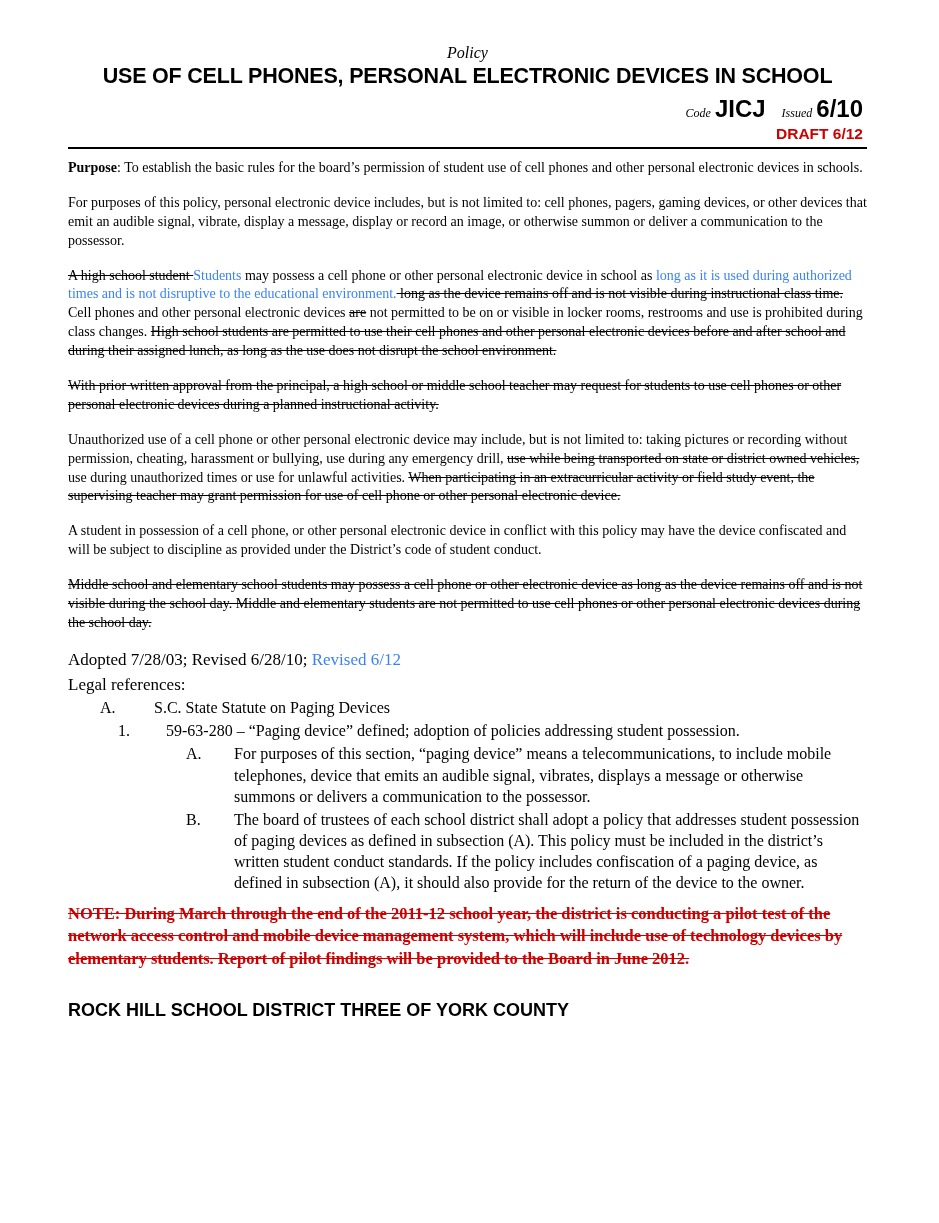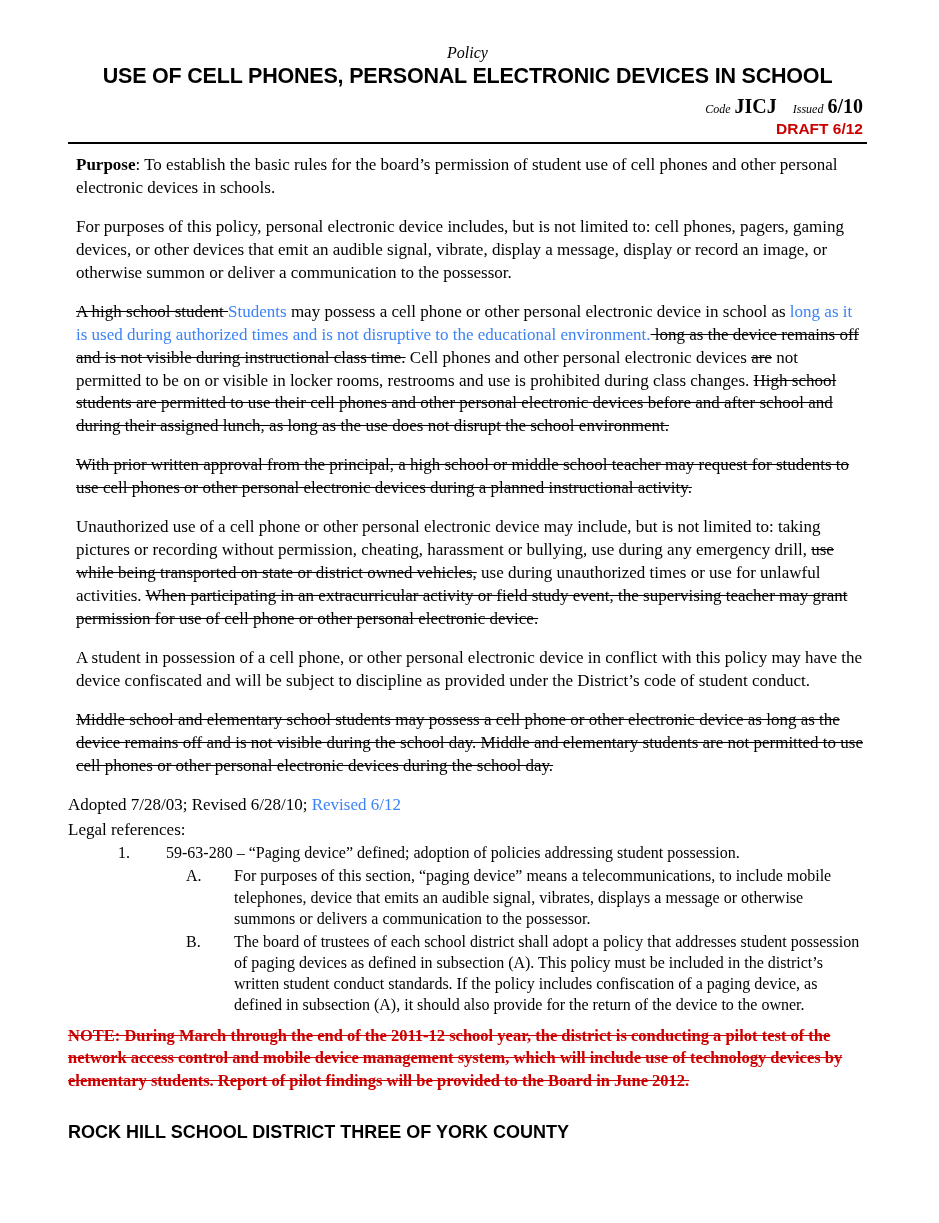--- a/index.html
+++ b/index.html
@@ -43,45 +43,45 @@
     text-align: right;
     margin: 0 0 2px 0;
     padding-right: 4px;
   }
   .code-line .lbl {
     font-family: "Liberation Serif", serif;
     font-style: italic;
     font-size: 12px;
   }
   .code-line .val {
-    font-family: Liberation Serif, serif;
+    font-family: Liberation Sans, sans-serif;
     font-weight: bold;
-    font-size: 20px;
+    font-size: 24px;
     margin-left: 4px;
     margin-right: 16px;
   }
   .code-line .val.last { margin-right: 0; }
   .draft-line {
     text-align: right;
     color: #cc0000;
     font-family: "Liberation Sans", sans-serif;
     font-weight: bold;
     font-size: 15.5px;
     margin: 0 0 4px 0;
     padding-right: 4px;
   }
   .rule {
     border: none;
     border-top: 2px solid #000;
     margin: 2px 0 10px 0;
   }
   p.para {
-    font-size: 17px;
+    font-size: 14px;
     line-height: 1.35;
-    margin: 0 0 16px 8px;
+    margin: 0 0 16px 0;
     text-align: left;
   }
   .bold { font-weight: bold; }
   .strike { text-decoration: line-through; }
   .red { color: #3b82f6; }
   .adopted {
     font-size: 17px;
     line-height: 1.35;
     margin: 0 0 2px 0;
   }
@@ -158,20 +158,21 @@
     <p class="para"><span>Unauthorized use of a cell phone or other personal electronic device may include, but is not limited to: taking pictures or recording without permission, cheating, harassment or bullying, use during any emergency drill, </span><span class="strike">use while being transported on state or district owned vehicles,</span><span> use during unauthorized times or use for unlawful activities.  </span><span class="strike">When participating in an extracurricular activity or field study event, the supervising teacher may grant permission for use of cell phone or other personal electronic device.</span></p>
 
     <p class="para">A student in possession of a cell phone, or other personal electronic device in conflict with this policy may have the device confiscated and will be subject to discipline as provided under the District’s code of student conduct.</p>
 
     <p class="para"><span class="strike">Middle school and elementary school students may possess a cell phone or other electronic device as long as the device remains off and is not visible during the school day.  Middle and elementary students are not permitted to use cell phones or other personal electronic devices during the school day.</span></p>
 
     <div class="adopted"><span>Adopted 7/28/03; Revised 6/28/10; </span><span class="red">Revised 6/12</span></div>
 
     <div class="legal-head">Legal references:</div>
 
+    <div class="lvl-a"><span class="marker">A.</span><span>S.C. State Statute on Paging Devices</span></div>
 
     <div class="lvl-1"><span class="marker">1.</span><span>59-63-280 – “Paging device” defined; adoption of policies addressing student possession.</span></div>
 
     <div class="lvl-sub"><span class="marker">A.</span><span>For purposes of this section, “paging device” means a telecommunications, to include mobile telephones, device that emits an audible signal, vibrates, displays a message or otherwise summons or delivers a communication to the possessor.</span></div>
 
     <div class="lvl-sub"><span class="marker">B.</span><span>The board of trustees of each school district shall adopt a policy that addresses student possession of paging devices as defined in subsection (A).  This policy must be included in the district’s written student conduct standards.  If the policy includes confiscation of a paging device, as defined in subsection (A), it should also provide for the return of the device to the owner.</span></div>
 
     <div class="note">NOTE: During March through the end of the 2011-12 school year, the district is conducting a pilot test of the network access control and mobile device management system, which will include use of technology devices by elementary students.  Report of pilot findings will be provided to the Board in June 2012.</div>
 
     <div class="footer">ROCK HILL SCHOOL DISTRICT THREE OF YORK COUNTY</div>

